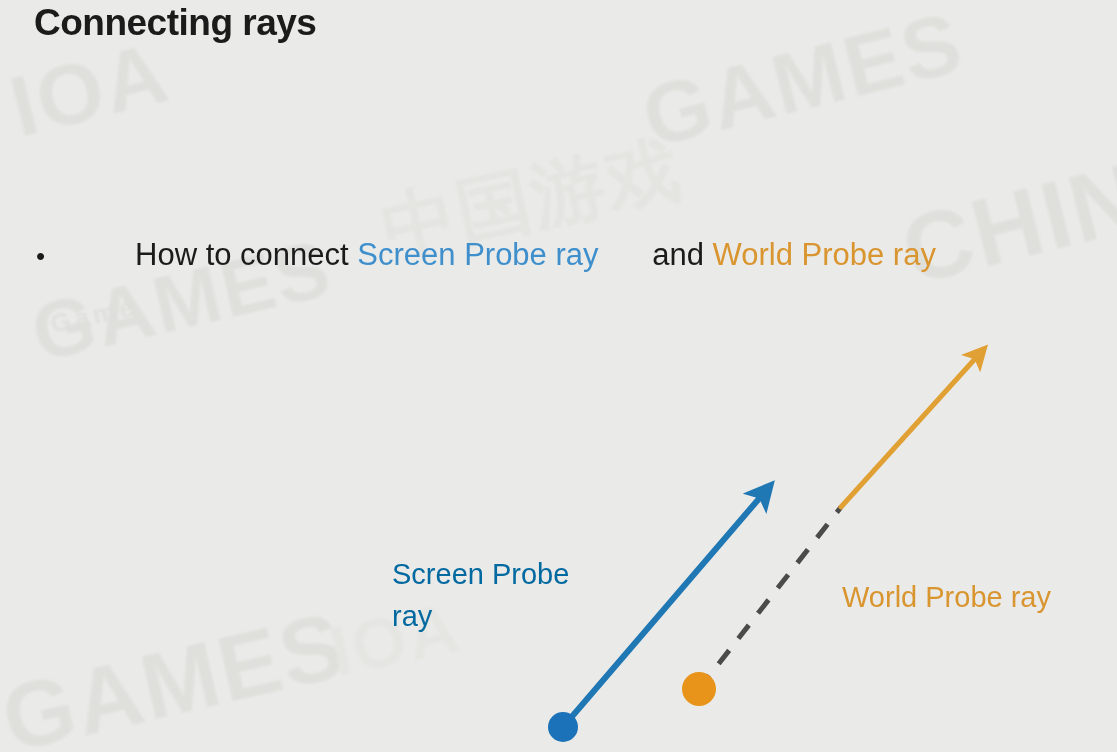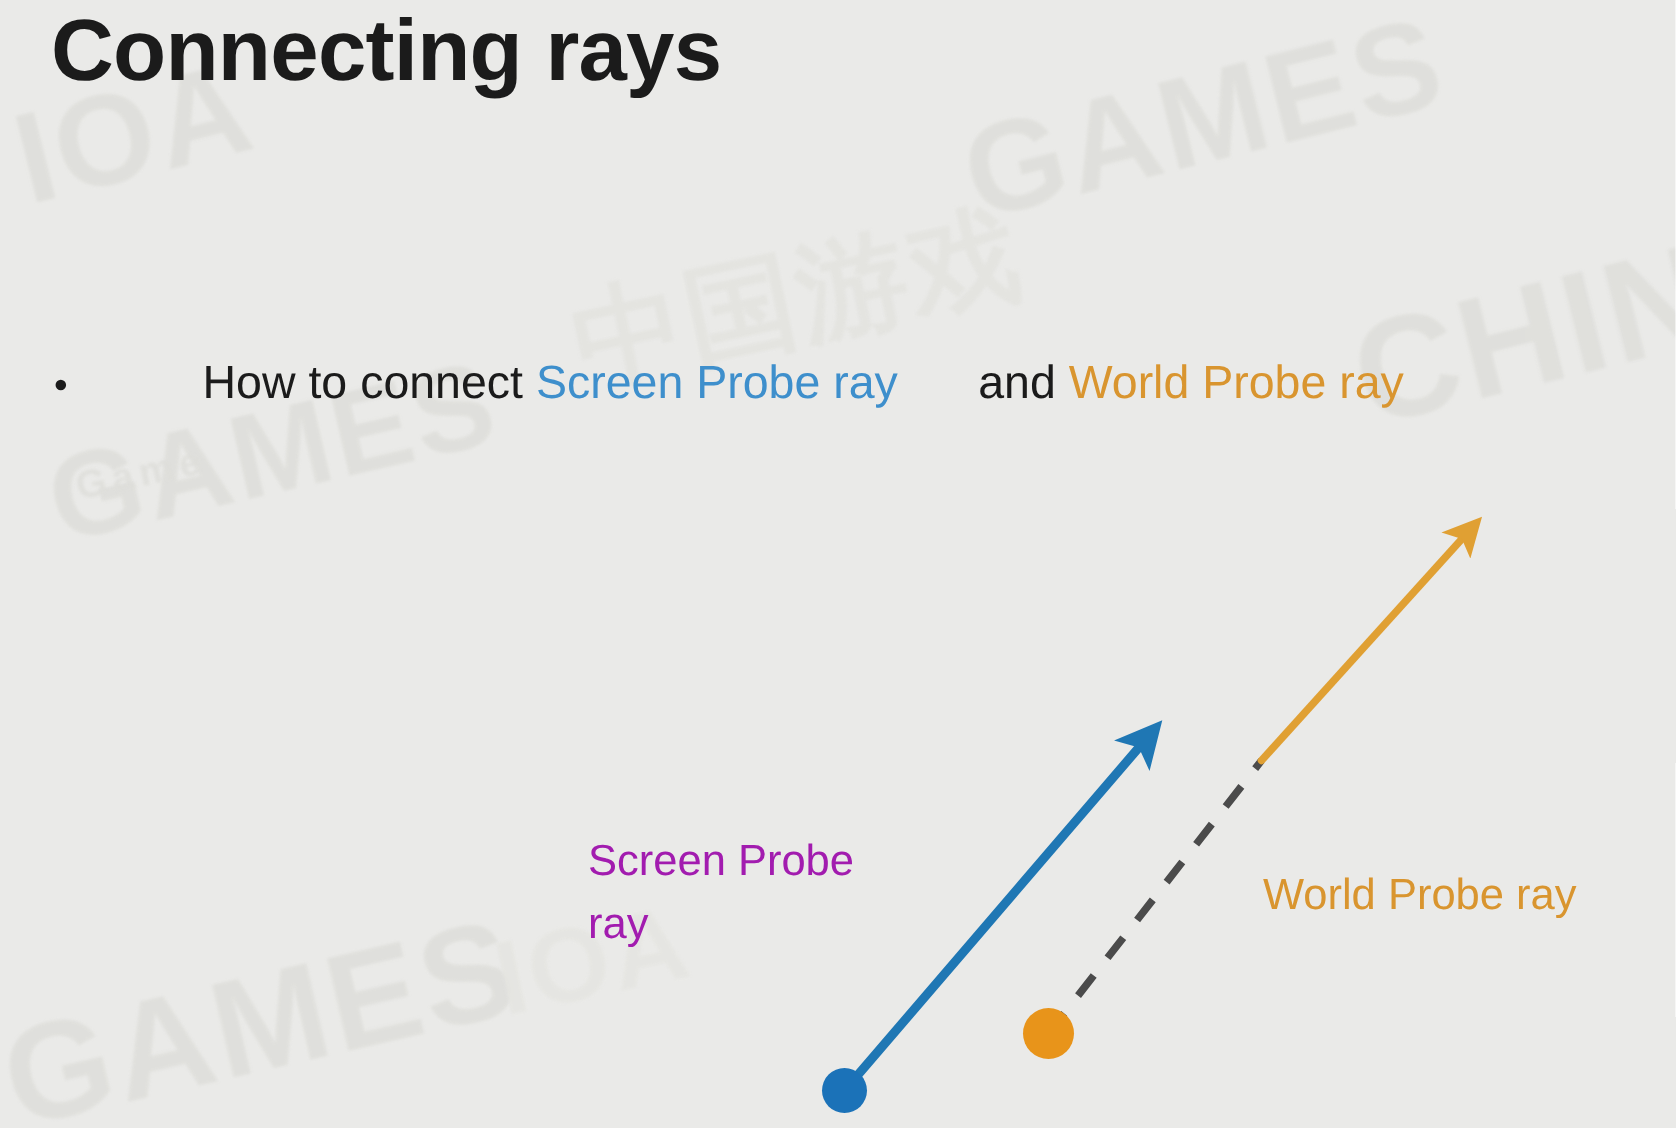--- a/index.html
+++ b/index.html
@@ -43,21 +43,21 @@
   .wm-e { left: 30px;  top: 255px; font-size: 80px;  transform: rotate(-13deg); }
   .wm-f { left: 50px;  top: 300px; font-size: 26px;  transform: rotate(-12deg); letter-spacing: 4px; }
   .wm-g { left: 0px;   top: 630px; font-size: 92px;  transform: rotate(-13deg); }
   .wm-h { left: 330px; top: 600px; font-size: 70px;  transform: rotate(-12deg); color:#e5e5e1; }
 
   
   #title {
     position: absolute;
     left: 34px;
     top: 2px;
-    font-size: 58px;
+    font-size: 37px;
     font-weight: bold;
     color: #1b1b1b;
     letter-spacing: -0.5px;
     line-height: 1.12;
   }
 
   
   #bullet-row {
     position: absolute;
     left: 30px;
@@ -94,21 +94,21 @@
   
   .diagram-label {
     position: absolute;
     font-size: 29px;
     line-height: 1.45;
     white-space: pre-line;
   }
   #label-screen-probe {
     left: 392px;
     top: 553px;
-    color: #a21caf;
+    color: #0369a1;
     width: 240px;
   }
   #label-world-probe {
     left: 842px;
     top: 576px;
     color: #d9952f;
     white-space: nowrap;
   }
 </style>
 </head>

